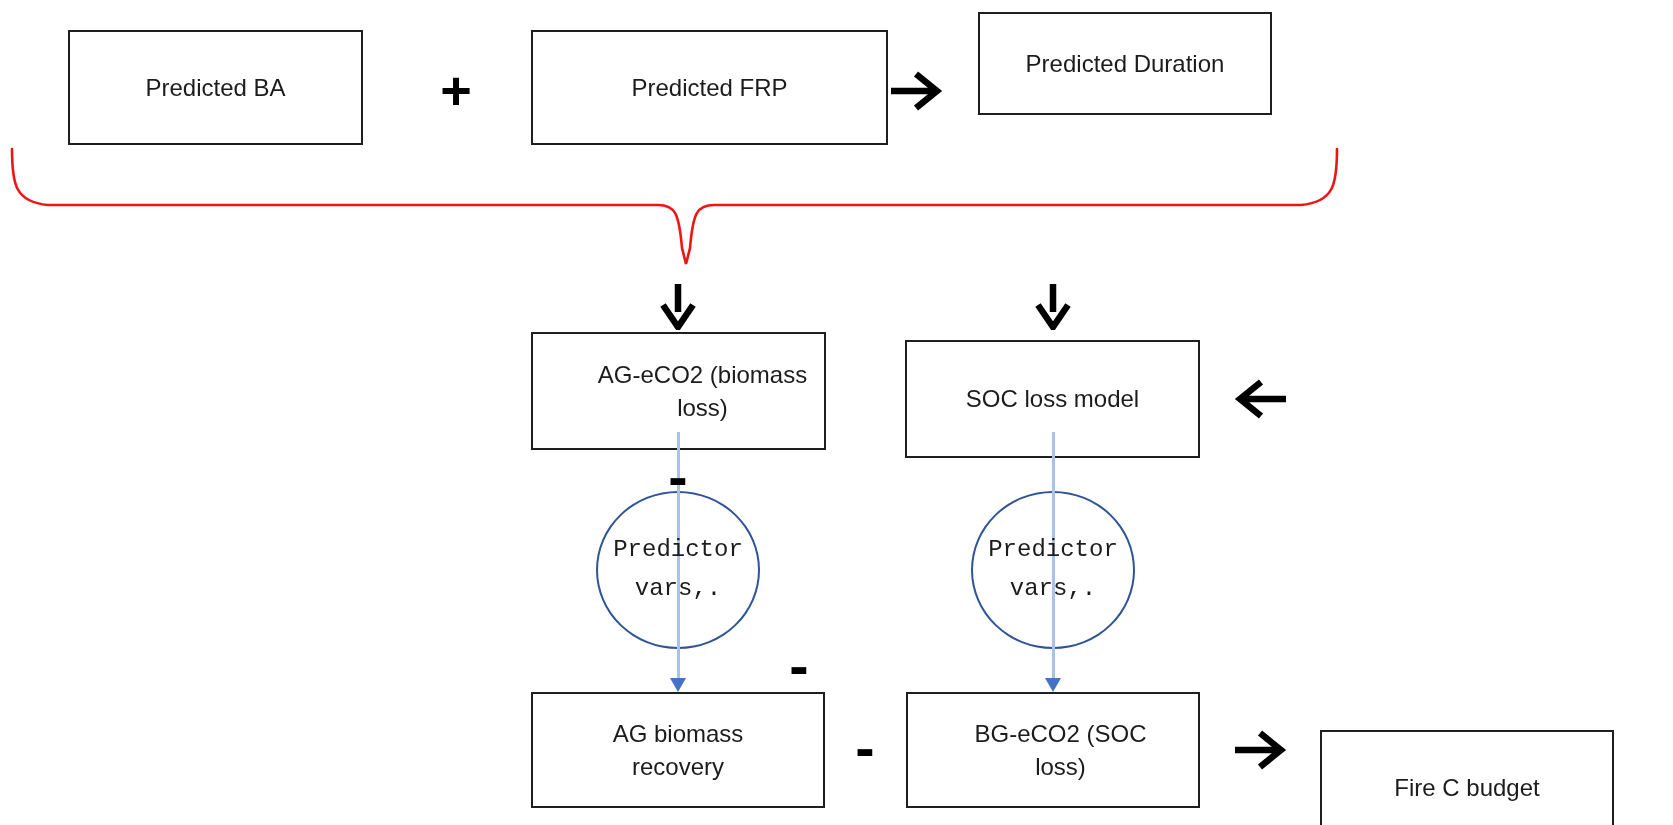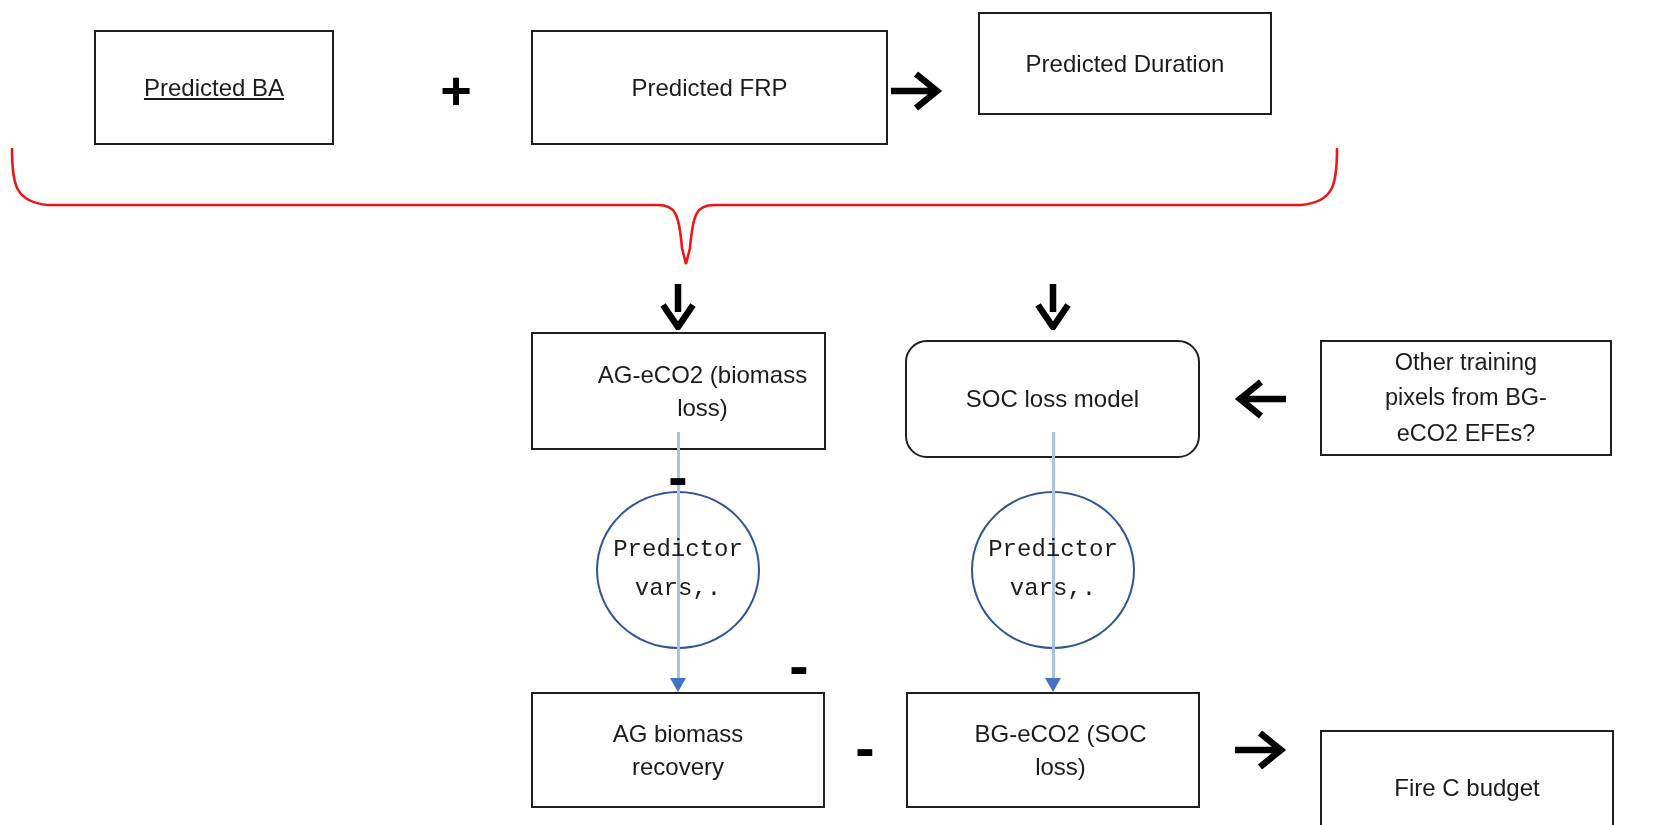--- a/index.html
+++ b/index.html
@@ -43,21 +43,21 @@
 <div id="canvas">
 
   <svg id="brace-svg" width="1673" height="825" viewBox="0 0 1673 825">
     <path d="M 12 149 C 12 184, 15 202, 48 205
              L 658 205 C 675 205, 679 213, 682 248
              L 686 264
              L 690 248 C 693 213, 697 205, 714 205
              L 1301 205 C 1334 202, 1337 184, 1337 149" fill="none" stroke="#F01414" stroke-width="2.6" stroke-linecap="round"></path>
   </svg>
 
-  <div class="node" style="left:94px;top:30px;width:240px;height:115px;text-decoration:underline;">Predicted BA</div>
+  <div class="node" style="left:68px;top:30px;width:295px;height:115px;">Predicted BA</div>
 
   <div class="op plus" style="left:430px;top:64px;">+</div>
 
   <div class="node" style="left:531px;top:30px;width:357px;height:115px;">Predicted FRP</div>
 
   <svg class="arrow-svg" style="left:889px;top:69px;" width="54" height="44" viewBox="0 0 54 44">
     <path d="M2 22 H46 M27 5 L48 22 L27 39"></path>
   </svg>
 
   <div class="node" style="left:978px;top:12px;width:294px;height:103px;">Predicted Duration</div>
@@ -65,29 +65,26 @@
   <svg class="arrow-svg" style="left:660px;top:282px;" width="36" height="48" viewBox="0 0 36 48">
     <path d="M18 2 V30 M3 23 L18 45 L33 23"></path>
   </svg>
   <svg class="arrow-svg" style="left:1035px;top:282px;" width="36" height="48" viewBox="0 0 36 48">
     <path d="M18 2 V30 M3 23 L18 45 L33 23"></path>
   </svg>
 
   <div class="node" style="left:531px;top:332px;width:295px;height:118px;padding-left:48px;">AG-eCO2 (biomass
 loss)</div>
 
-  <div class="node" style="left:905px;top:340px;width:295px;height:118px;border-radius:22px;">SOC loss model</div>
+  <div class="node" style="left:905px;top:340px;width:295px;height:118px;">SOC loss model</div>
 
   <svg class="arrow-svg" style="left:1234px;top:377px;" width="54" height="44" viewBox="0 0 54 44">
     <path d="M52 22 H8 M27 5 L6 22 L27 39"></path>
   </svg>
 
-  <div class="node small-lh" style="left:1320px;top:340px;width:292px;height:116px;">Other training
-pixels from BG-
-eCO2 EFEs?</div>
 
   <div class="connector-line" style="left:677px;top:432px;height:246px;"></div>
   <div class="connector-head" style="left:670px;top:678px;"></div>
 
   <div class="connector-line" style="left:1052px;top:432px;height:246px;"></div>
   <div class="connector-head" style="left:1045px;top:678px;"></div>
 
   <div class="op minus" style="left:656px;top:462px;">-</div>
 
   <div class="circle" style="left:596px;top:491px;width:164px;height:158px;"></div>

